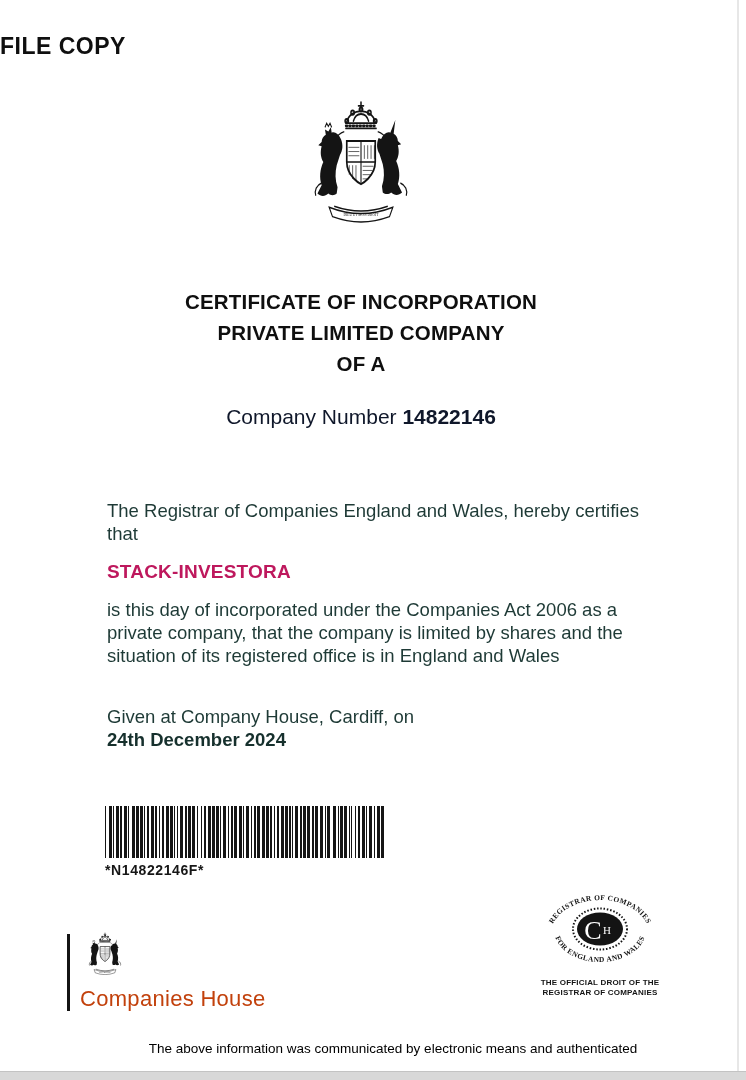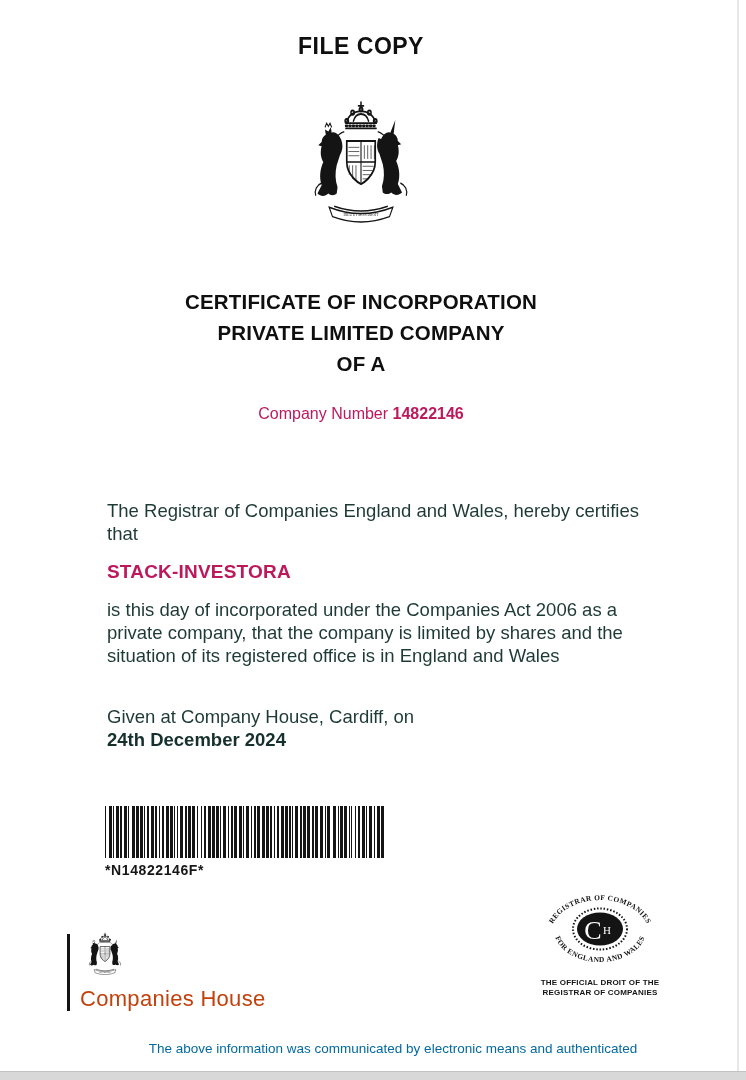--- a/index.html
+++ b/index.html
@@ -3,30 +3,30 @@
 <meta charset="utf-8">
 <style>
   html,body{margin:0;padding:0;background:#ffffff;}
   .page{
     position:relative;width:746px;height:1080px;background:#ffffff;overflow:hidden;
     font-family:"Liberation Sans",sans-serif;color:#101010;
   }
   .edge-right{position:absolute;left:737px;top:0;width:2px;height:1080px;background:#e7e7e7;}
   .bottom-strip{position:absolute;left:0;top:1071px;width:746px;height:9px;background:#d8d8d8;border-top:1px solid #c3c3c3;}
 
-  .file-copy{position:absolute;top:33px;left:0;width:722px;text-align:center;
+  .file-copy{position:absolute;top:33px;left:0;width:722px;text-align:left;
     font-size:23px;font-weight:bold;letter-spacing:.5px;color:#0f0f0f;}
 
   .crest-main{position:absolute;top:99px;left:294px;width:134px;height:124px;}
 
   .cert-title{position:absolute;top:286px;left:0;width:722px;text-align:center;
     font-size:20.5px;font-weight:bold;line-height:31px;color:#0f0f0f;letter-spacing:.2px;}
 
   .comp-num{position:absolute;top:405px;left:0;width:722px;text-align:center;
-    font-size:16px;color:#be185d;}
+    font-size:21px;color:#0f172a;}
   .comp-num b{font-weight:bold;}
 
   .body-block{position:absolute;top:499px;left:107px;width:562px;
     font-size:18.5px;line-height:23px;color:#1e3a36;}
   .body-block p{margin:0 0 15px 0;white-space:pre-line;}
   .company-name{font-size:19px;font-weight:bold;color:#be185d;letter-spacing:.2px;margin:0 0 14px 0;}
   .given-line{margin:0;}
   .given-line b{font-weight:bold;color:#16302d;}
 
   .barcode{position:absolute;top:806px;left:105px;width:292px;height:52px;font-size:0;white-space:nowrap;}
@@ -38,21 +38,21 @@
   .ch-bar{position:absolute;left:2px;top:4px;width:3px;height:77px;background:#141414;}
   .ch-crest{position:absolute;left:17px;top:2px;width:46px;height:43px;}
   .ch-name{position:absolute;left:15px;top:56px;font-size:22px;color:#c2410c;letter-spacing:.3px;white-space:nowrap;}
 
   .seal-block{position:absolute;top:882px;left:538px;width:124px;text-align:center;}
   .seal-svg{width:122px;height:94px;display:block;margin:0 auto;}
   .seal-caption{margin-top:2px;font-size:8px;font-weight:bold;line-height:10px;
     letter-spacing:.2px;color:#141414;}
 
   .footer{position:absolute;top:1041px;left:40px;width:706px;text-align:center;
-    font-size:13.5px;line-height:16.5px;color:#0369a1;}
+    font-size:13.5px;line-height:16.5px;color:#000000;}
 
   svg .ink{stroke:#141414;fill:none;}
 </style>
 </head>
 <body>
 
 <div class="page">
 
   <svg width="0" height="0" style="position:absolute">
     <defs>

